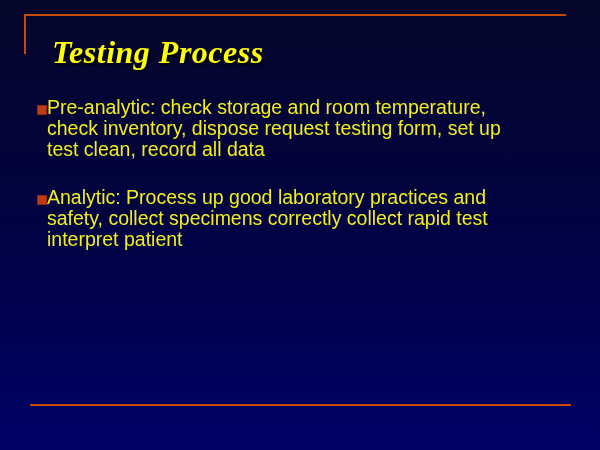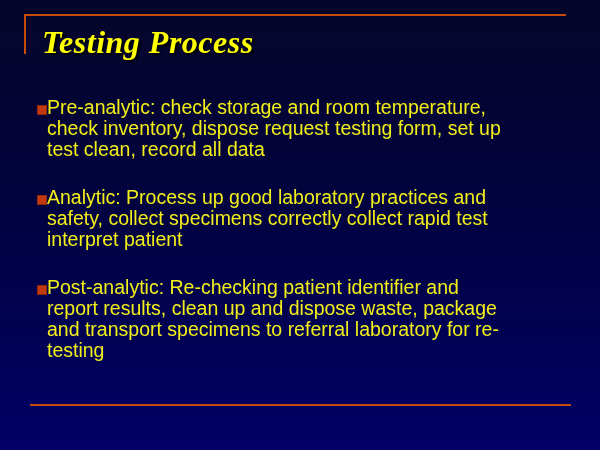--- a/index.html
+++ b/index.html
@@ -15,21 +15,21 @@
   .left-rule{left:24px;top:14px;width:2px;height:40px;}
   .bottom-rule{left:30px;top:404px;width:541px;height:2px;}
   .title{
     position:absolute;left:40px;top:22px;
     font-family:"Liberation Serif",serif;
     font-style:italic;font-weight:bold;
     font-size:32px;line-height:36px;
     color:#ffff00;
     letter-spacing:0.5px;
     text-shadow:2px 2px 2px rgba(0,0,0,0.9);
-    margin:2px;
+    margin:12px;
   }
   .content{position:absolute;left:37px;top:97px;width:543px;}
   .bullet-item{display:flex;align-items:flex-start;margin:0 0 27px 0;}
   .bullet-marker{
     flex:none;width:10px;height:10px;margin-top:8px;
     background:#c23a12;
     box-shadow:inset 0 0 0 1px #8f2a0c;
   }
   .bullet-text{
     font-size:19.5px;line-height:21px;
@@ -60,27 +60,18 @@
 
     <div class="bullet-item">
       <span class="bullet-marker"></span>
       <div class="bullet-text">
         <div class="line">Analytic: Process up good laboratory practices and</div>
         <div class="line">safety, collect specimens correctly collect rapid test</div>
         <div class="line">interpret patient</div>
       </div>
     </div>
 
-    <div class="bullet-item">
-      <span class="bullet-marker"></span>
-      <div class="bullet-text">
-        <div class="line">Post-analytic: Re-checking patient identifier and</div>
-        <div class="line">report results, clean up and dispose waste, package</div>
-        <div class="line">and transport specimens to referral laboratory for re-</div>
-        <div class="line">testing</div>
-      </div>
-    </div>
 
   </div>
 
   <div class="rule bottom-rule"></div>
 
 </div>
 
 </body></html>

